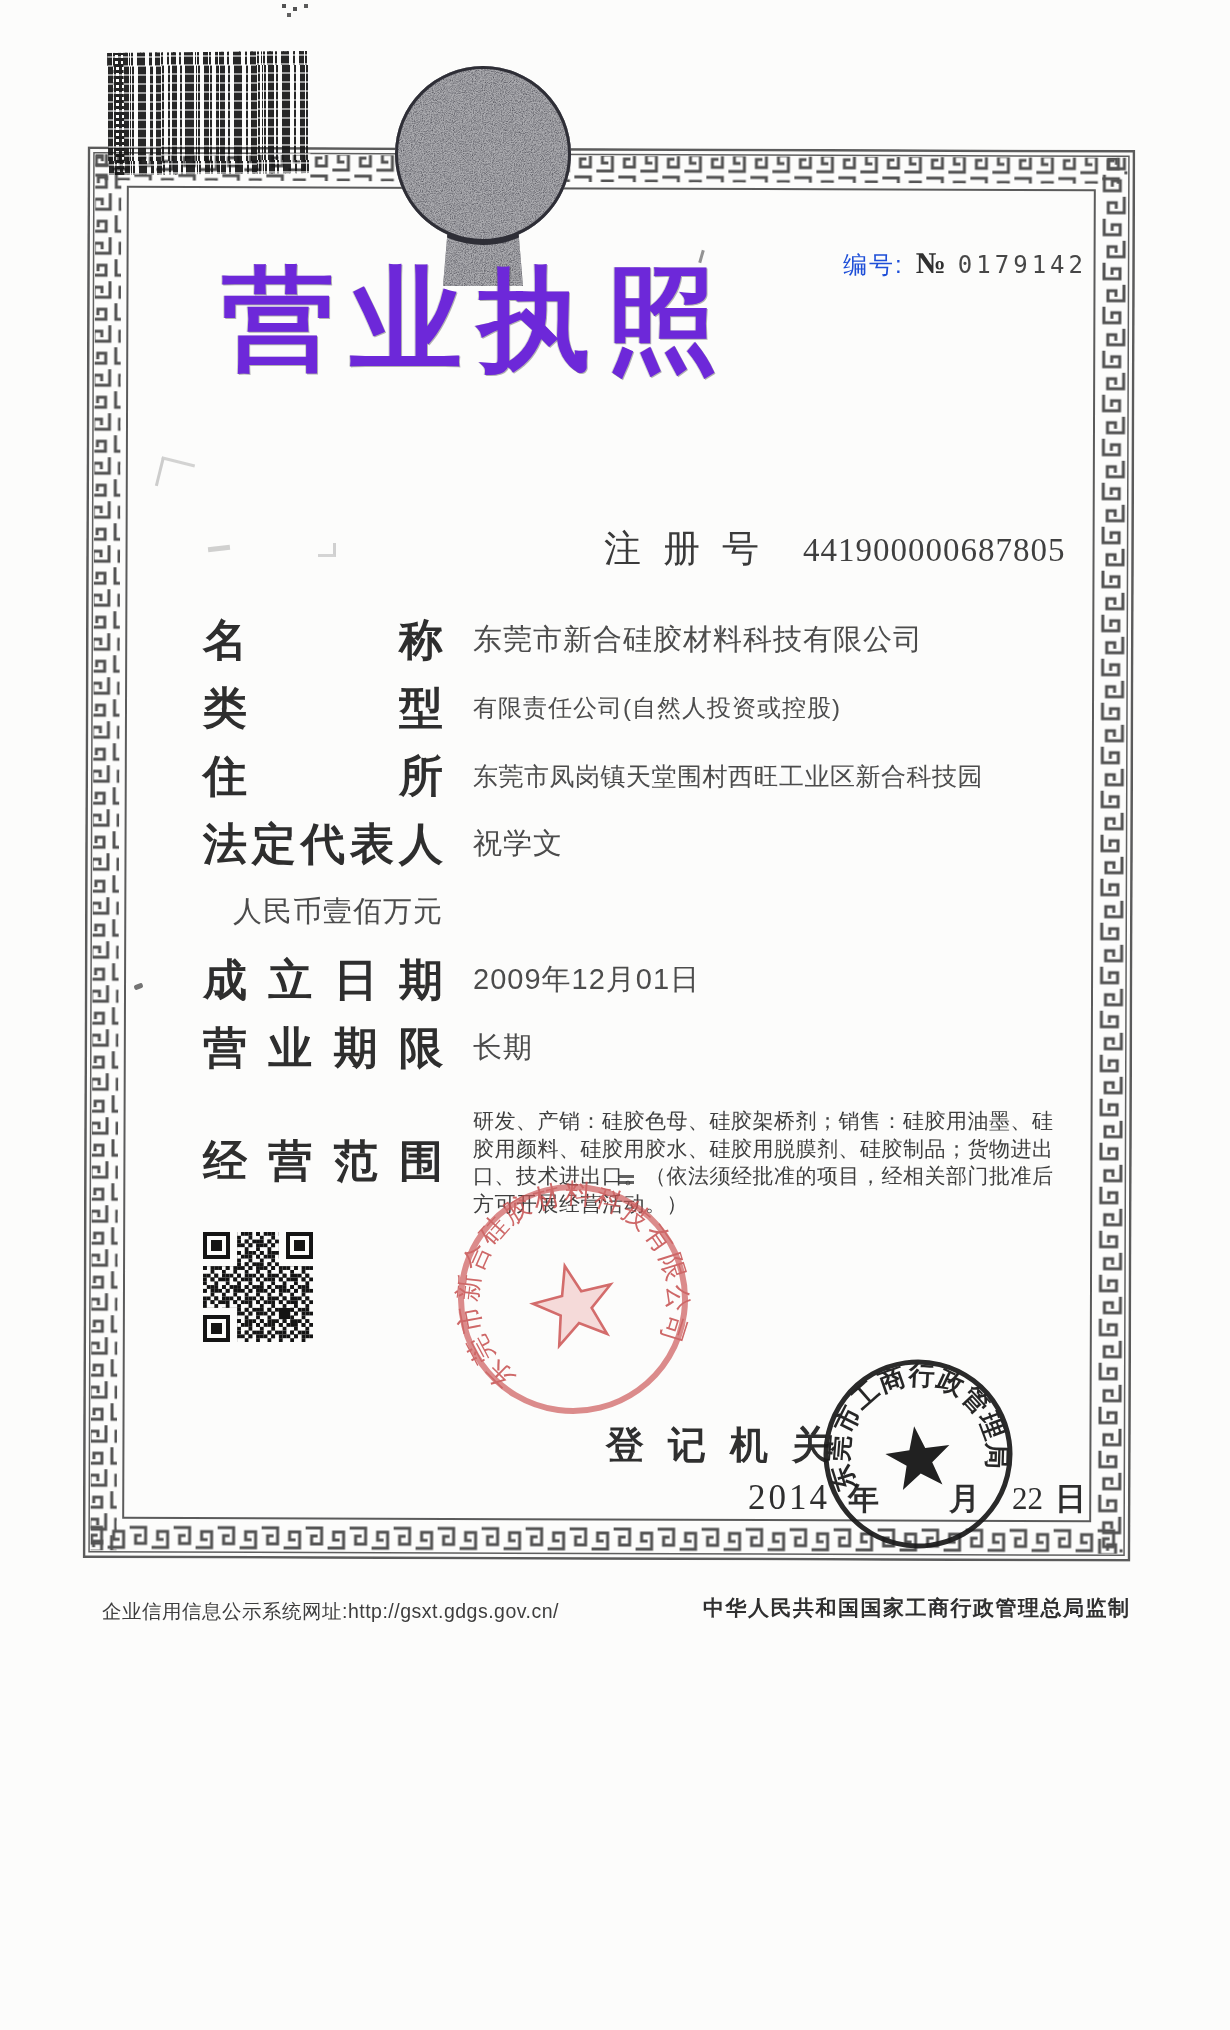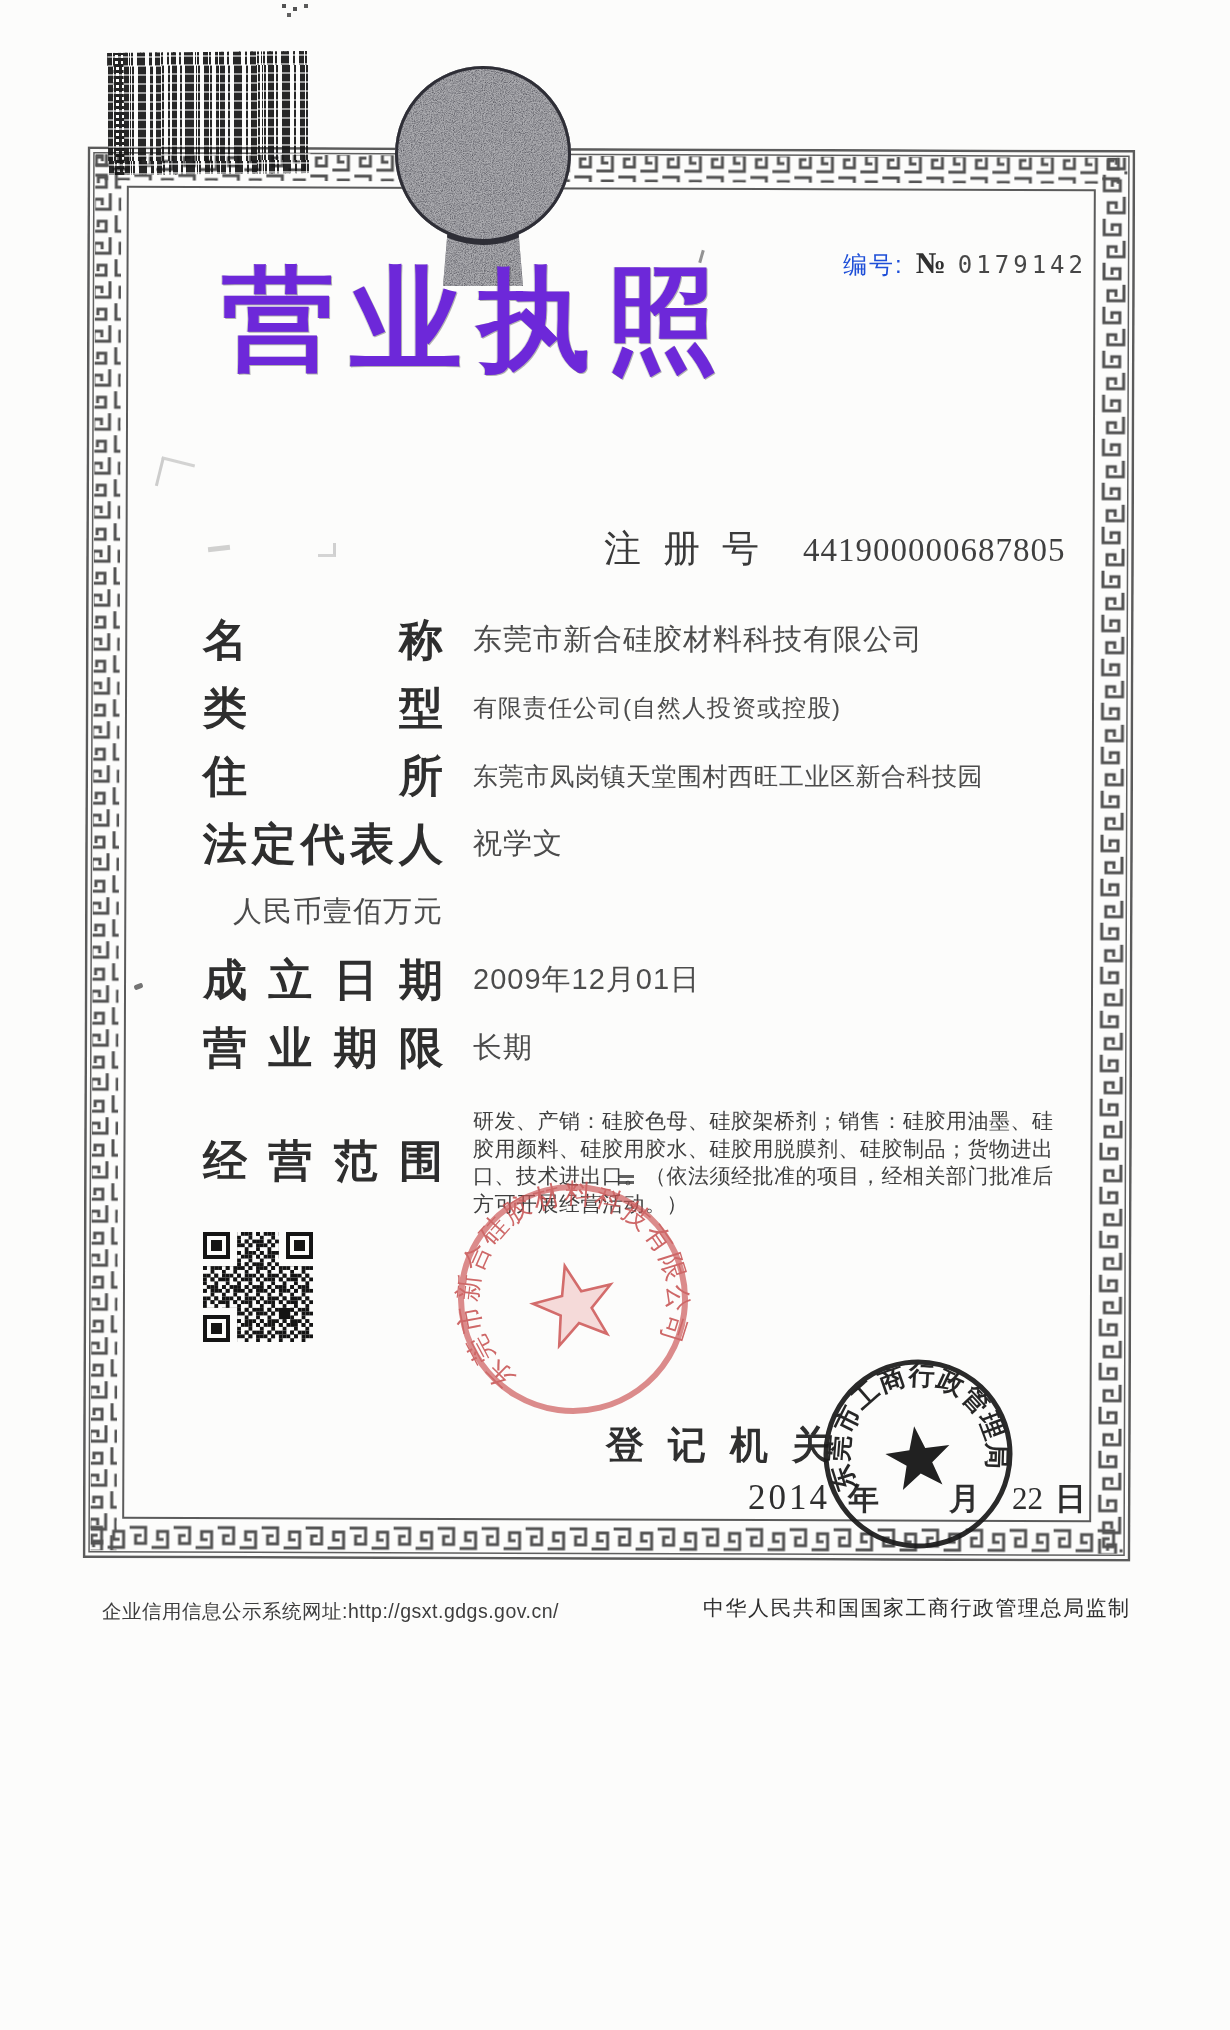--- a/index.html
+++ b/index.html
@@ -69,21 +69,21 @@
   .dateline .yr{ font-size:35px; font-family:"Liberation Serif","DejaVu Serif",serif; letter-spacing:3px; }
   .dateline .u{ font-size:31px; font-weight:600; margin-left:10px; }
   .dateline .u.mo{ margin-left:62px; }
   .dateline .day{ font-size:31px; margin-left:24px; font-family:"Liberation Serif","DejaVu Serif",serif; }
   .dateline .u.dy{ margin-left:4px; }
 
   
   .footer-left{ position:absolute; left:102px; top:1598px; z-index:6;
     font-size:19.5px; color:#3d3d3d; letter-spacing:0.5px; }
   .footer-right{ position:absolute; left:703px; top:1594px; z-index:6;
-    font-size:21px; font-weight:400; color:#2f2f2f; letter-spacing:1.5px; }
+    font-size:21px; font-weight:700; color:#2f2f2f; letter-spacing:1.5px; }
 
   
   .art{ position:absolute; z-index:2; }
   .art-top{ left:282px; top:4px; width:4px; height:4px; background:#2a2a2a;
     box-shadow:11px 3px 0 #2a2a2a, 22px 0 0 #333, 5px 9px 0 #3a3a3a; opacity:.8; }
   .art-sm1{ left:158px; top:460px; width:34px; height:30px;
     border-left:3px solid #777; border-top:3px solid #888; transform:rotate(14deg); opacity:.35; }
   .art-sm2{ left:208px; top:546px; width:22px; height:5px; background:#8a8a8a; opacity:.38; transform:rotate(-6deg); }
   .art-sm3{ left:318px; top:543px; width:18px; height:14px;
     border-right:3px solid #818181; border-bottom:3px solid #8d8d8d; opacity:.35; }

